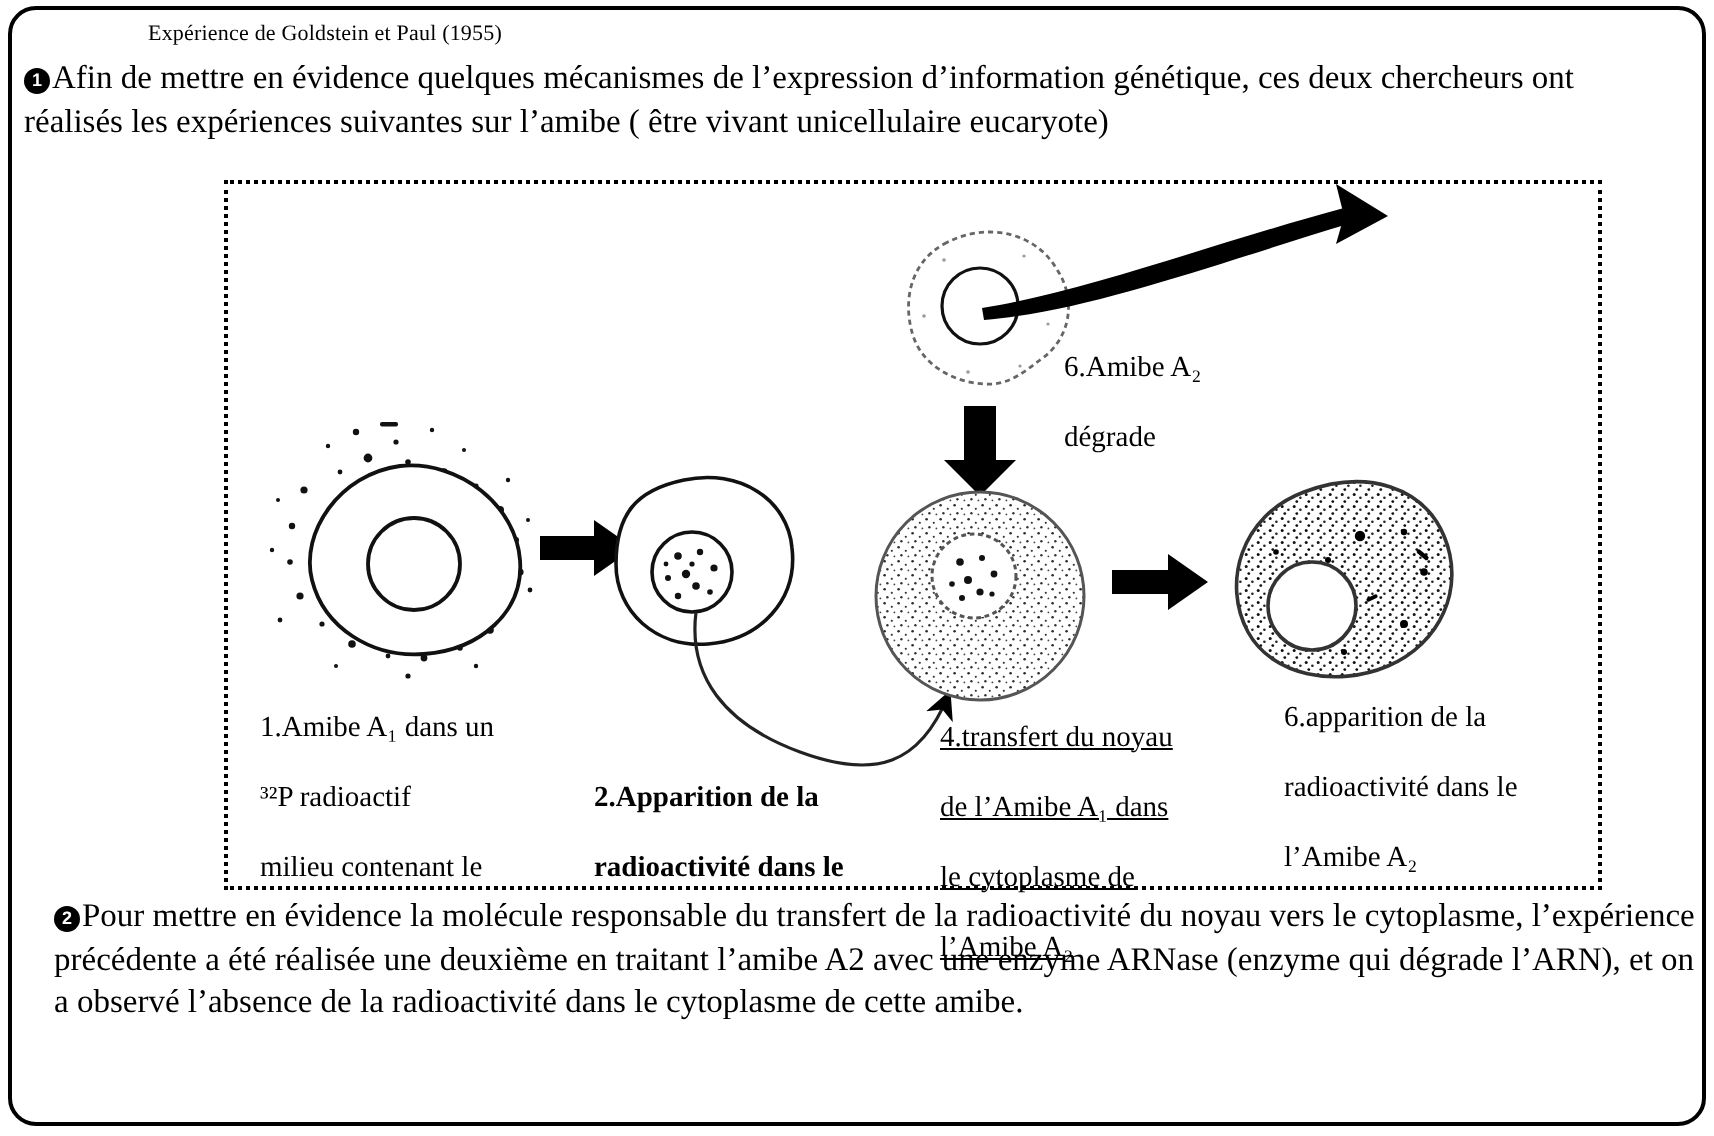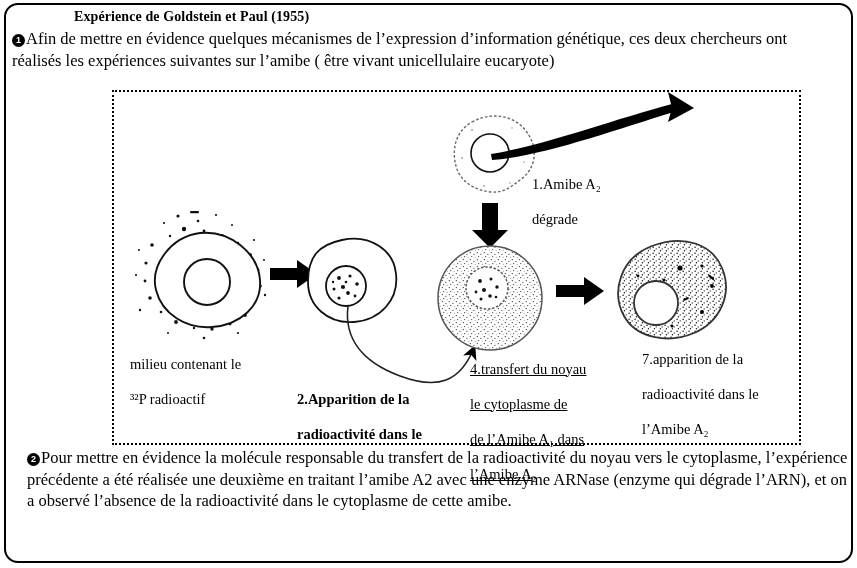--- a/index.html
+++ b/index.html
@@ -31,22 +31,22 @@
     border: 2px solid #000;
     border-radius: 14px;
   }
   .intro-block {
     position: absolute;
     left: 12px;
     top: 6px;
     width: 830px;
   }
   .title {
-    font-weight: bold;
-    font-size: 14px;
+    font-weight: normal;
+    font-size: 11px;
     line-height: 22px;
     margin-left: 62px;
     letter-spacing: 0.1px;
   }
   .para {
     font-size: 16.5px;
     line-height: 21.5px;
     text-align: left;
     width: 810px;
   }
@@ -268,43 +268,44 @@
             <circle cx="526" cy="186" r="1.4"></circle>
           <rect x="596" y="186" width="7" height="2.2" rx="1" transform="rotate(40 599 187)"></rect>
           <rect x="571" y="208" width="6" height="2" rx="1" transform="rotate(-25 574 209)"></rect>
         </g>
 
         <circle cx="544" cy="213" r="22" fill="#ffffff" stroke="#333" stroke-width="1.8"></circle>
       </g>
     </svg>
 
     <div class="caption" style="left:18px; top:248px; width:175px;">
+      <div>1.Amibe A₁ dans un</div>
+      <div>³²P radioactif</div>
       <div>milieu contenant le</div>
-      <div>³²P radioactif</div>
     </div>
 
     <div class="caption" style="left:185px; top:283px; width:165px;font-weight:bold;">
       <div>2.Apparition de la</div>
       <div>radioactivité dans le</div>
     </div>
 
     <div class="caption" style="left:420px; top:68px; width:130px;">
-      <div>1.Amibe A₂</div>
+      <div>6.Amibe A₂</div>
       <div>dégrade</div>
     </div>
 
     <div class="caption" style="left:358px; top:253px; width:160px;text-decoration:underline;">
       <div>4.transfert du noyau</div>
+      <div>de l’Amibe A₁ dans</div>
       <div>le cytoplasme de</div>
-      <div>de l’Amibe A₁ dans</div>
       <div>l’Amibe A₂</div>
     </div>
 
     <div class="caption" style="left:530px; top:243px; width:160px;">
-      <div>7.apparition de la</div>
+      <div>6.apparition de la</div>
       <div>radioactivité dans le</div>
       <div>l’Amibe A₂</div>
     </div>
 
   </div>
 
   <div class="bottom-block">
     <div class="bottom-para"><span class="bullet">2</span><span>Pour mettre en évidence la molécule responsable du transfert de la radioactivité du noyau vers le cytoplasme, l’expérience précédente a été réalisée une deuxième en traitant l’amibe A2 avec une enzyme ARNase (enzyme qui dégrade l’ARN), et on a observé l’absence de la radioactivité dans le cytoplasme de cette amibe.</span></div>
   </div>
 

